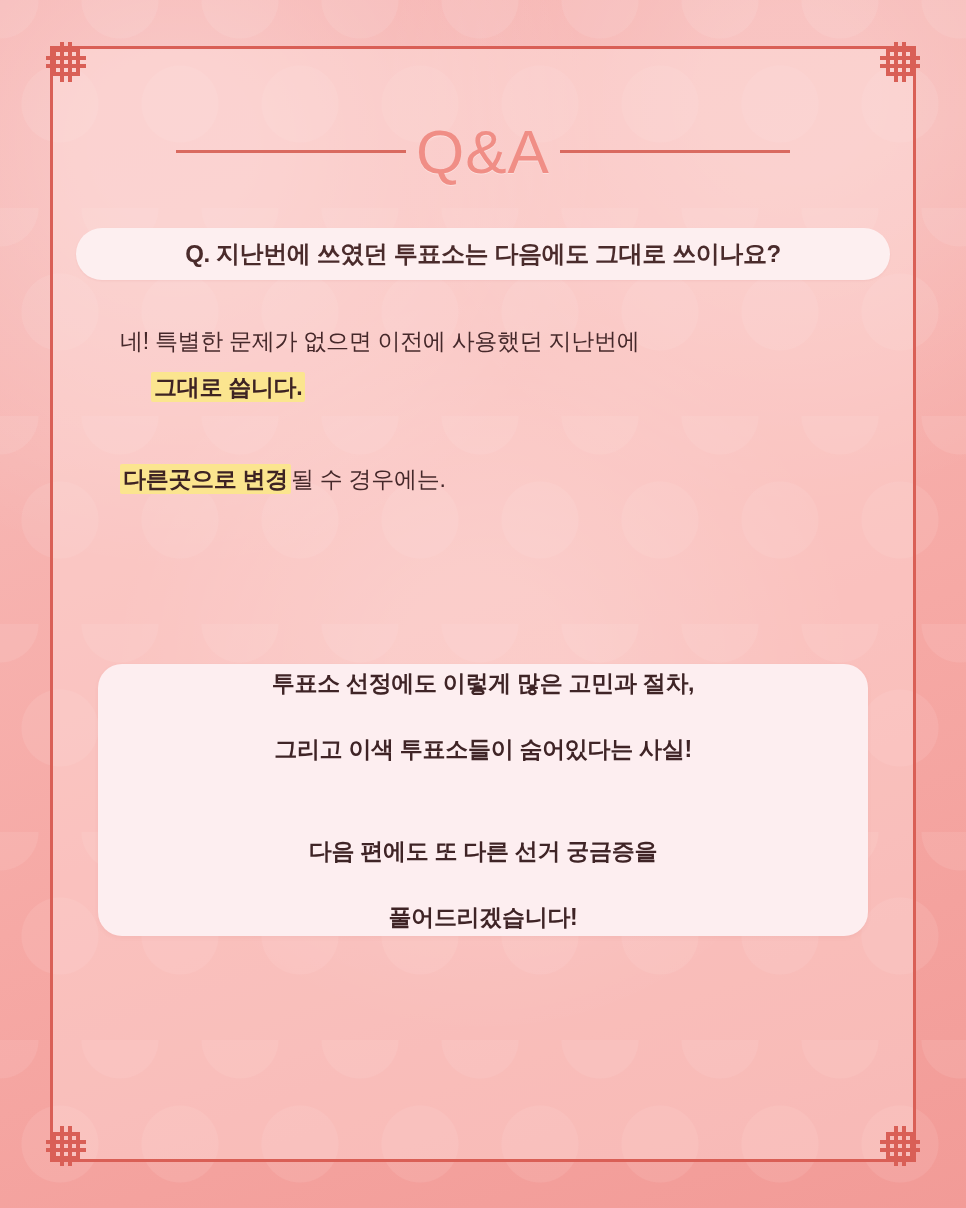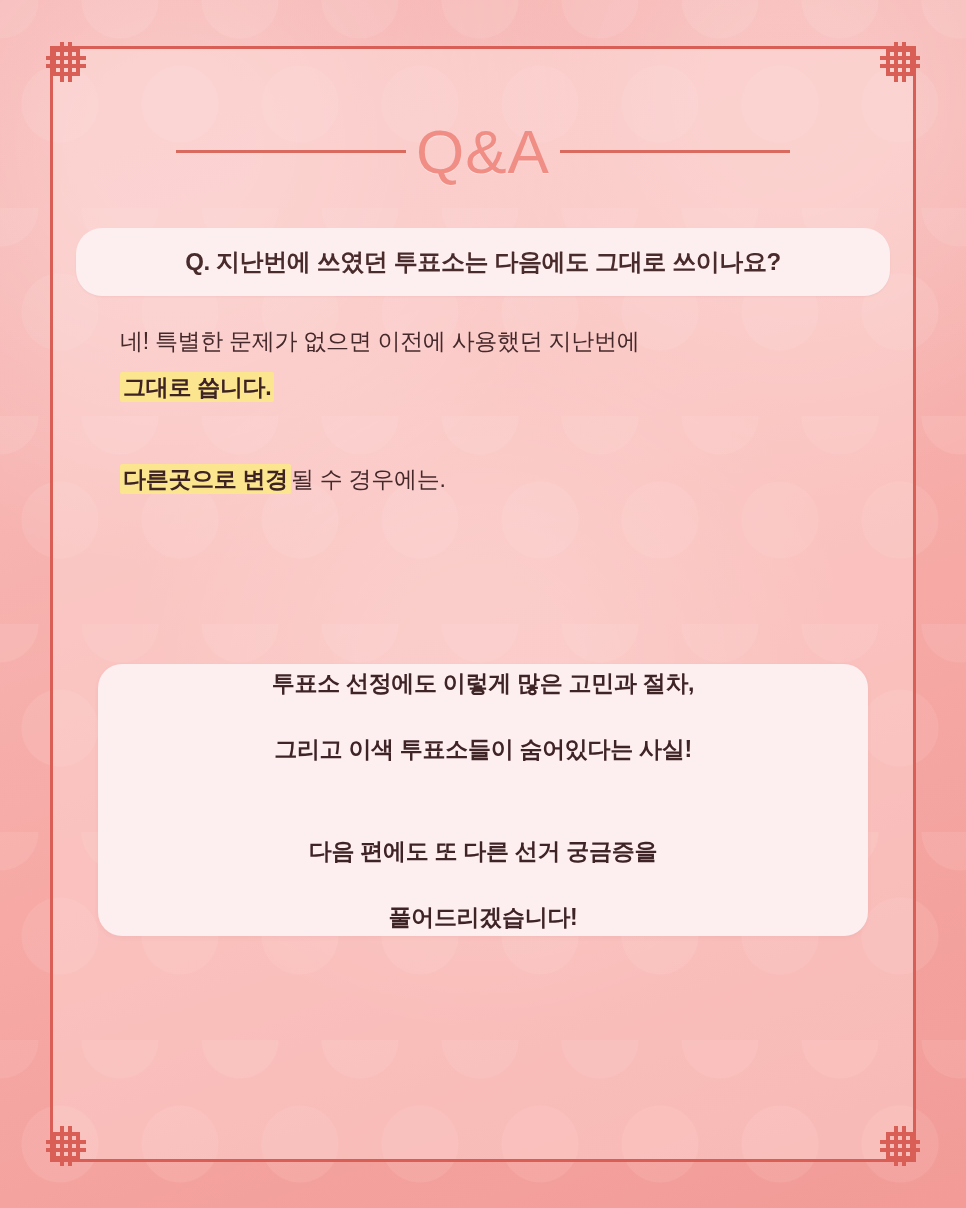--- a/index.html
+++ b/index.html
@@ -90,21 +90,21 @@
     text-shadow: 0 1px 0 rgba(255,255,255,0.35);
     white-space: nowrap;
   }
 
   
   .question-pill {
     position: absolute;
     left: 76px;
     right: 76px;
     top: 228px;
-    height: 68px;
+    height: 52px;
     background: #fdeff0;
     border-radius: 26px;
     display: flex;
     align-items: center;
     justify-content: center;
     box-shadow: 0 1px 2px rgba(180,80,80,0.08);
   }
   .question-text {
     font-size: 24px;
     font-weight: bold;
@@ -125,20 +125,21 @@
     letter-spacing: -0.3px;
   }
   .answer p { margin: 0; }
   .answer .gap { height: 46px; }
   .hl {
     background: #fbe58f;
     padding: 2px 3px;
     border-radius: 2px;
     font-weight: bold;
     color: #3d2323;
+    margin-left: 31px;
   }
   .hl-soft {
     background: #fbe58f;
     padding: 2px 3px;
     border-radius: 2px;
     font-weight: bold;
     color: #3d2323;
   }
 
   

